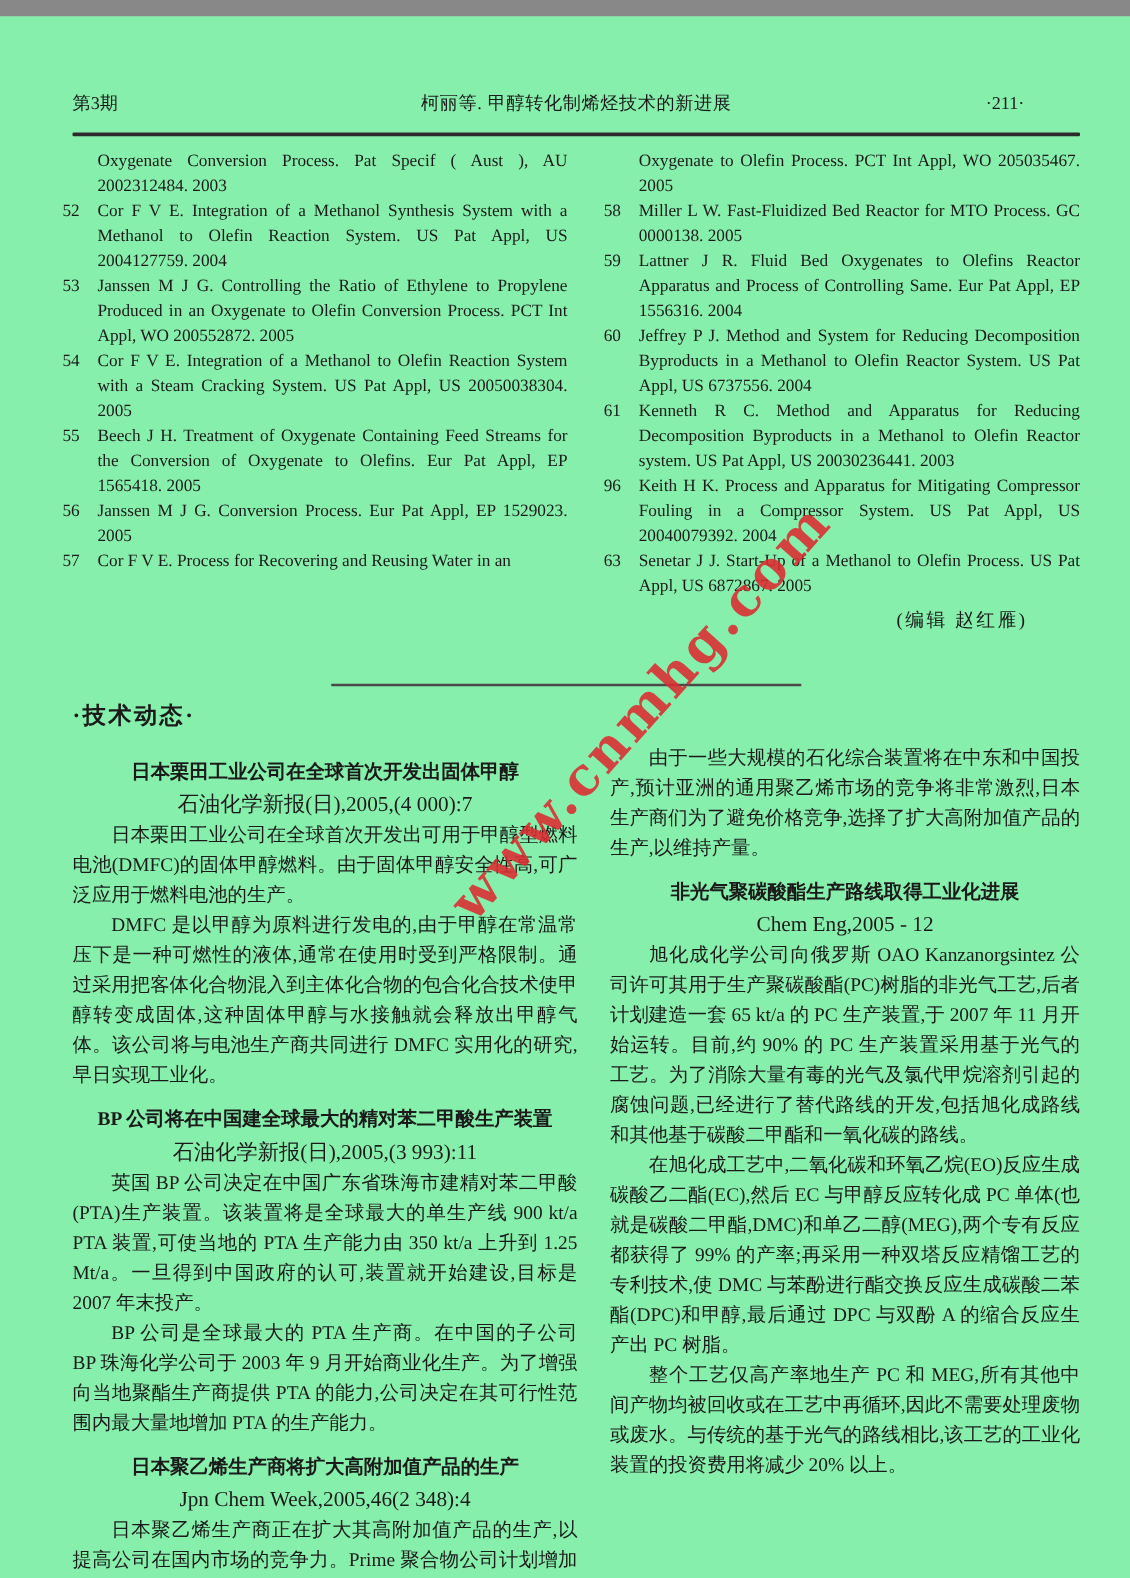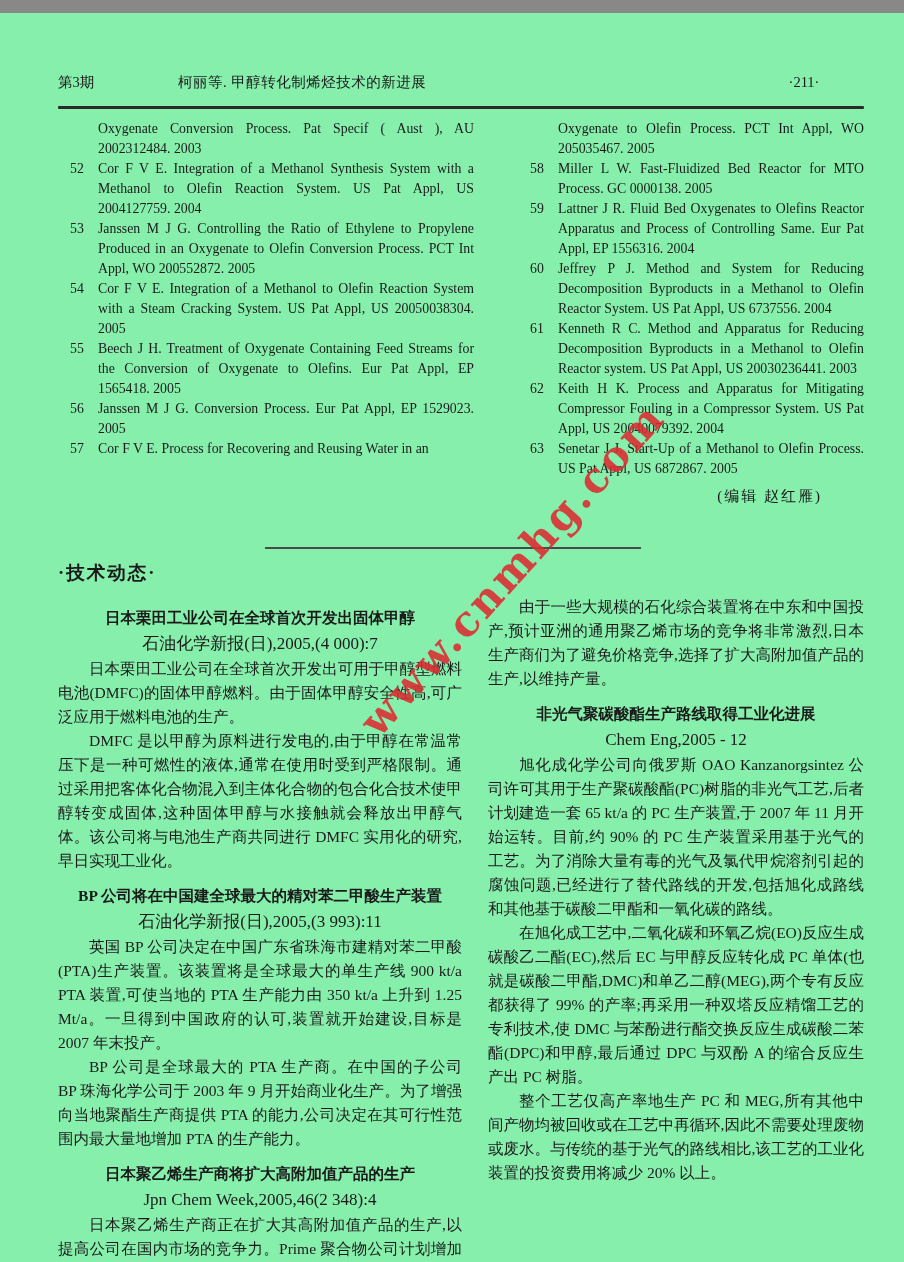--- a/index.html
+++ b/index.html
@@ -7,30 +7,30 @@
     position:relative; width:904px; height:1262px; margin:13px auto;
     background:#86efac; overflow:hidden; color:#1a1a1a;
     font-family:"Liberation Serif","DejaVu Serif",serif;
   }
   
   .header {
     position:absolute; top:60px; left:58px; right:40px;
     display:flex; align-items:baseline; font-size:14.5px;
   }
   .header .issue { width:120px; }
-  .header .ptitle { flex:1; letter-spacing:0.5px; }
+  .header .ptitle { flex:1; text-align:center; letter-spacing:0.5px; }
   .header .pageno { width:120px; text-align:center; }
   .header-rule {
     position:absolute; top:93px; left:58px; right:40px; height:3px;
     background:#2b2b2b; border-radius:1px;
   }
   
   .refs {
-    position:absolute; top:106px; left:70px; right:40px;
-    display:flex; gap:56px;
+    position:absolute; top:106px; left:50px; right:40px;
+    display:flex; gap:29px;
   }
   .refs .rcol { width:404px; }
   .refs .rcol.right { flex:1; }
   .ref-item { display:flex; font-size:13.8px; line-height:20px; }
   .ref-num { flex:0 0 28px; }
   .ref-text { flex:1; text-align:justify; }
   .editor-line {
     margin-top:8px; text-align:right; padding-right:42px;
     font-size:15px; letter-spacing:2px;
   }
@@ -128,21 +128,21 @@
           </div>
           <div class="ref-item">
             <span class="ref-num">60</span>
             <span class="ref-text">Jeffrey P J. Method and System for Reducing Decomposition Byproducts in a Methanol to Olefin Reactor System. US Pat Appl, US 6737556. 2004</span>
           </div>
           <div class="ref-item">
             <span class="ref-num">61</span>
             <span class="ref-text">Kenneth R C. Method and Apparatus for Reducing Decomposition Byproducts in a Methanol to Olefin Reactor system. US Pat Appl, US 20030236441. 2003</span>
           </div>
           <div class="ref-item">
-            <span class="ref-num">62</span>
+            <span class="ref-num">96</span>
             <span class="ref-text">Keith H K. Process and Apparatus for Mitigating Compressor Fouling in a Compressor System. US Pat Appl, US 20040079392. 2004</span>
           </div>
           <div class="ref-item">
             <span class="ref-num">63</span>
             <span class="ref-text">Senetar J J. Start-Up of a Methanol to Olefin Process. US Pat Appl, US 6872867. 2005</span>
           </div>
         </div>
       <div class="editor-line">(编辑  赵红雁)</div>
     </div>
   </div>

